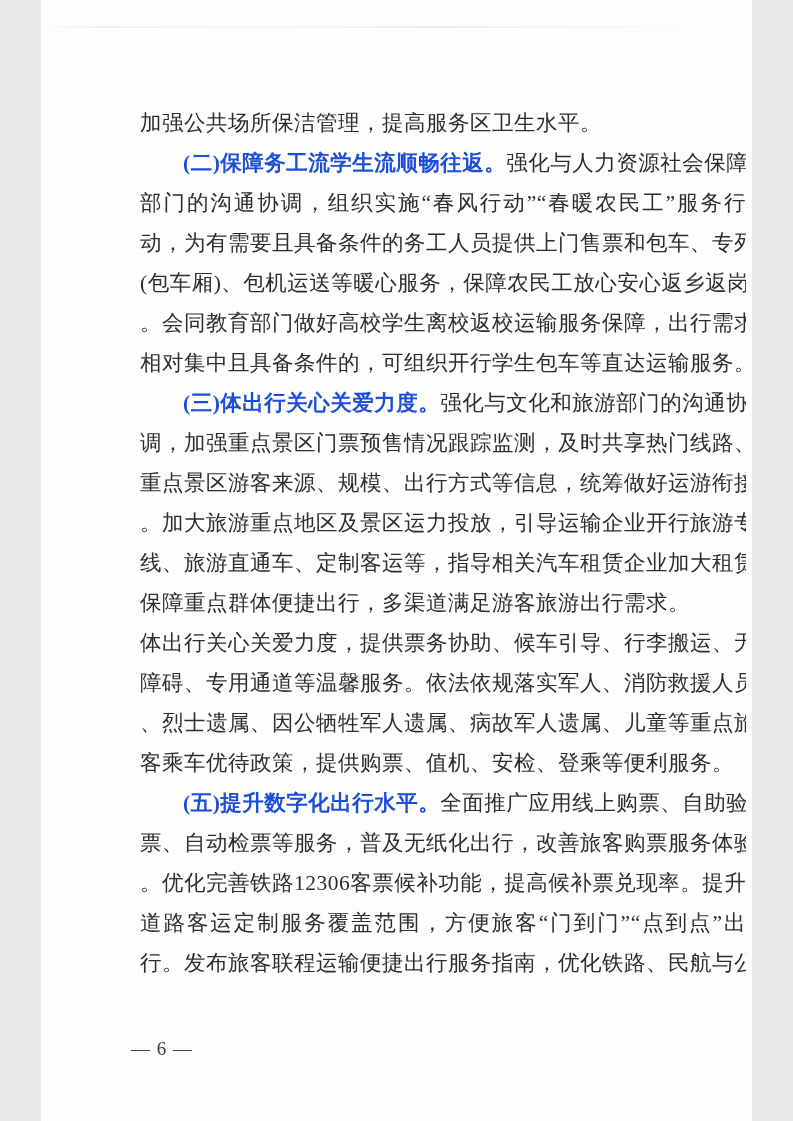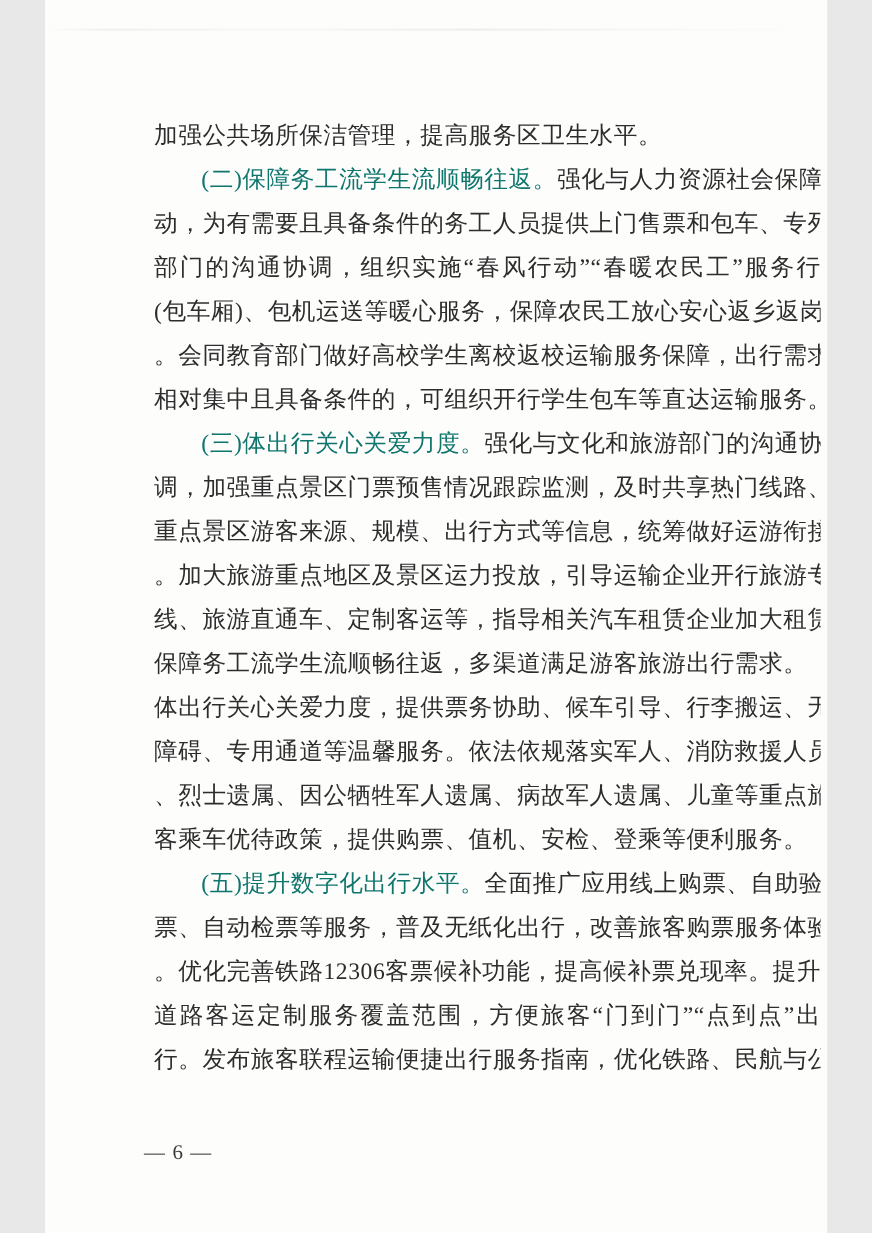--- a/index.html
+++ b/index.html
@@ -46,22 +46,22 @@
   }
   .line.natural {
     text-align: left;
     text-align-last: left;
   }
   .line.indent {
     padding-left: 43px;
     width: 563px;
   }
   .bold {
-    font-weight: 400;
-    color: #0f766e;
+    font-weight: 700;
+    color: #1d4ed8;
   }
   .footer {
     position: absolute;
     left: 90px;
     top: 1034px;
     font-size: 19px;
     line-height: 30px;
     color: #3a3a3a;
     letter-spacing: 1px;
   }
@@ -73,34 +73,34 @@
   <div class="scan-streak"></div>
 
   <div class="content">
 
     <div>
       <div class="line natural">加强公共场所保洁管理，提高服务区卫生水平。</div>
     </div>
 
     <div>
       <div class="line indent"><span class="bold">(二)保障务工流学生流顺畅往返。</span><span>强化与人力资源社会保障</span></div>
+      <div class="line">部门的沟通协调，组织实施“春风行动”“春暖农民工”服务行</div>
       <div class="line">动，为有需要且具备条件的务工人员提供上门售票和包车、专列</div>
-      <div class="line">部门的沟通协调，组织实施“春风行动”“春暖农民工”服务行</div>
       <div class="line">(包车厢)、包机运送等暖心服务，保障农民工放心安心返乡返岗</div>
       <div class="line">。会同教育部门做好高校学生离校返校运输服务保障，出行需求</div>
       <div class="line natural">相对集中且具备条件的，可组织开行学生包车等直达运输服务。</div>
     </div>
 
     <div>
       <div class="line indent"><span class="bold">(三)体出行关心关爱力度。</span><span>强化与文化和旅游部门的沟通协</span></div>
       <div class="line">调，加强重点景区门票预售情况跟踪监测，及时共享热门线路、</div>
       <div class="line">重点景区游客来源、规模、出行方式等信息，统筹做好运游衔接</div>
       <div class="line">。加大旅游重点地区及景区运力投放，引导运输企业开行旅游专</div>
       <div class="line">线、旅游直通车、定制客运等，指导相关汽车租赁企业加大租赁</div>
-      <div class="line natural">保障务工流学生流顺畅往返，多渠道满足游客旅游出行需求。</div>
+      <div class="line natural">保障重点群体便捷出行，多渠道满足游客旅游出行需求。</div>
     </div>
 
     <div>
       <div class="line">体出行关心关爱力度，提供票务协助、候车引导、行李搬运、无</div>
       <div class="line">障碍、专用通道等温馨服务。依法依规落实军人、消防救援人员</div>
       <div class="line">、烈士遗属、因公牺牲军人遗属、病故军人遗属、儿童等重点旅</div>
       <div class="line natural">客乘车优待政策，提供购票、值机、安检、登乘等便利服务。</div>
     </div>
 
     <div>

